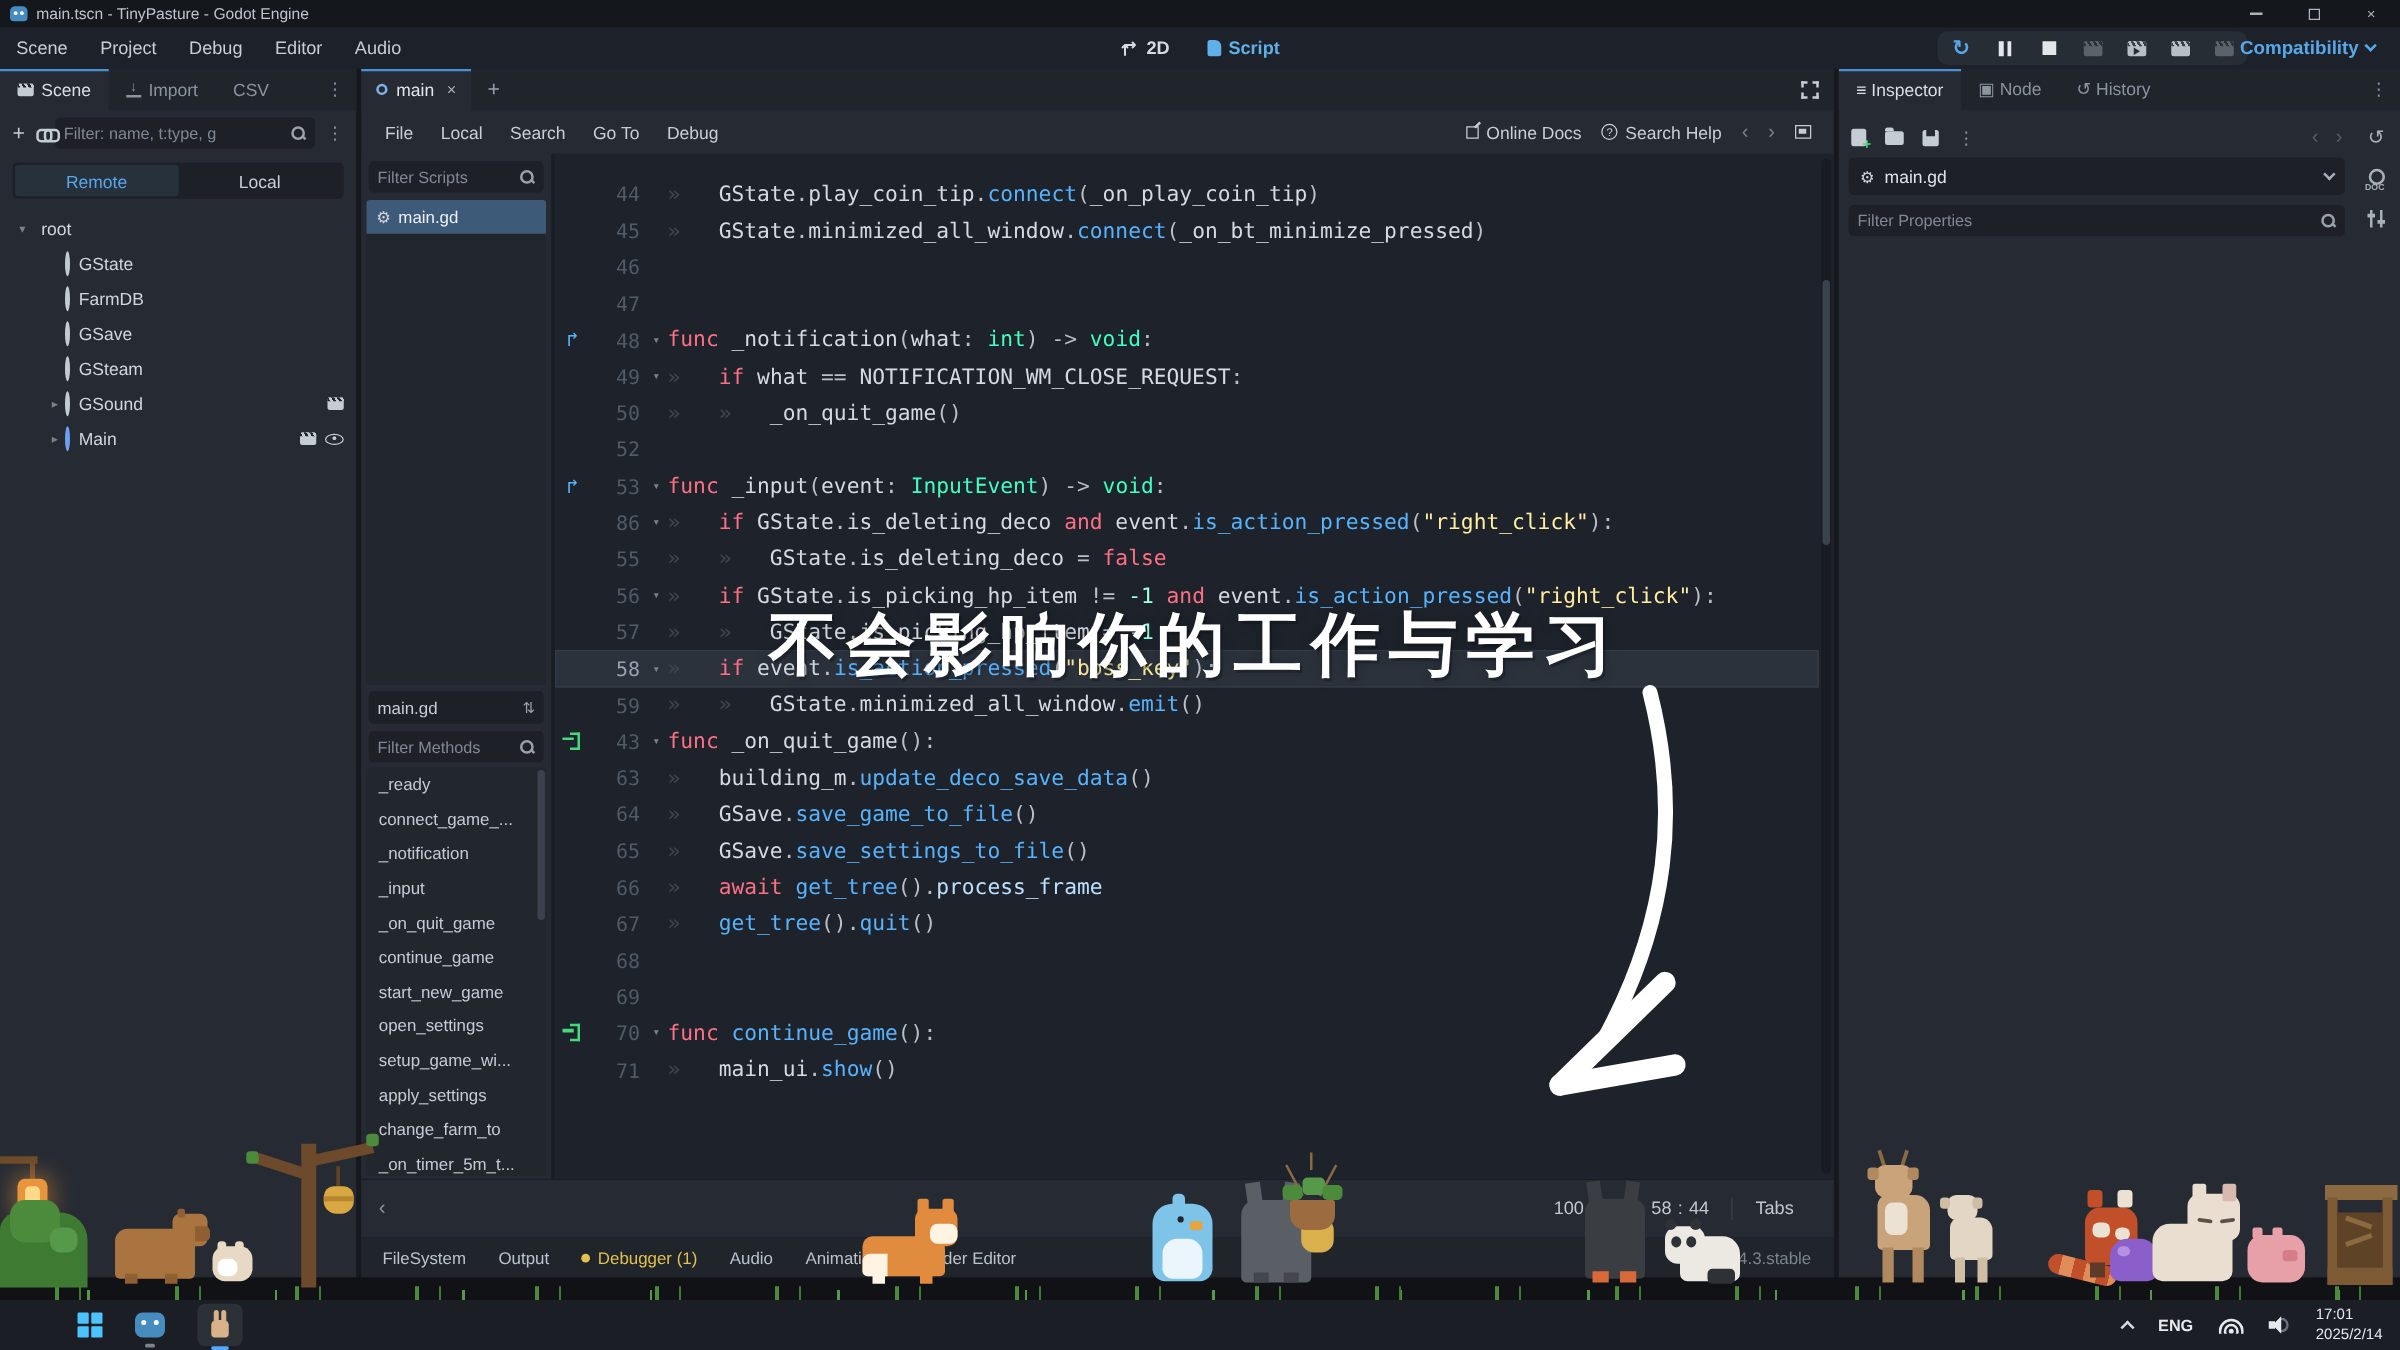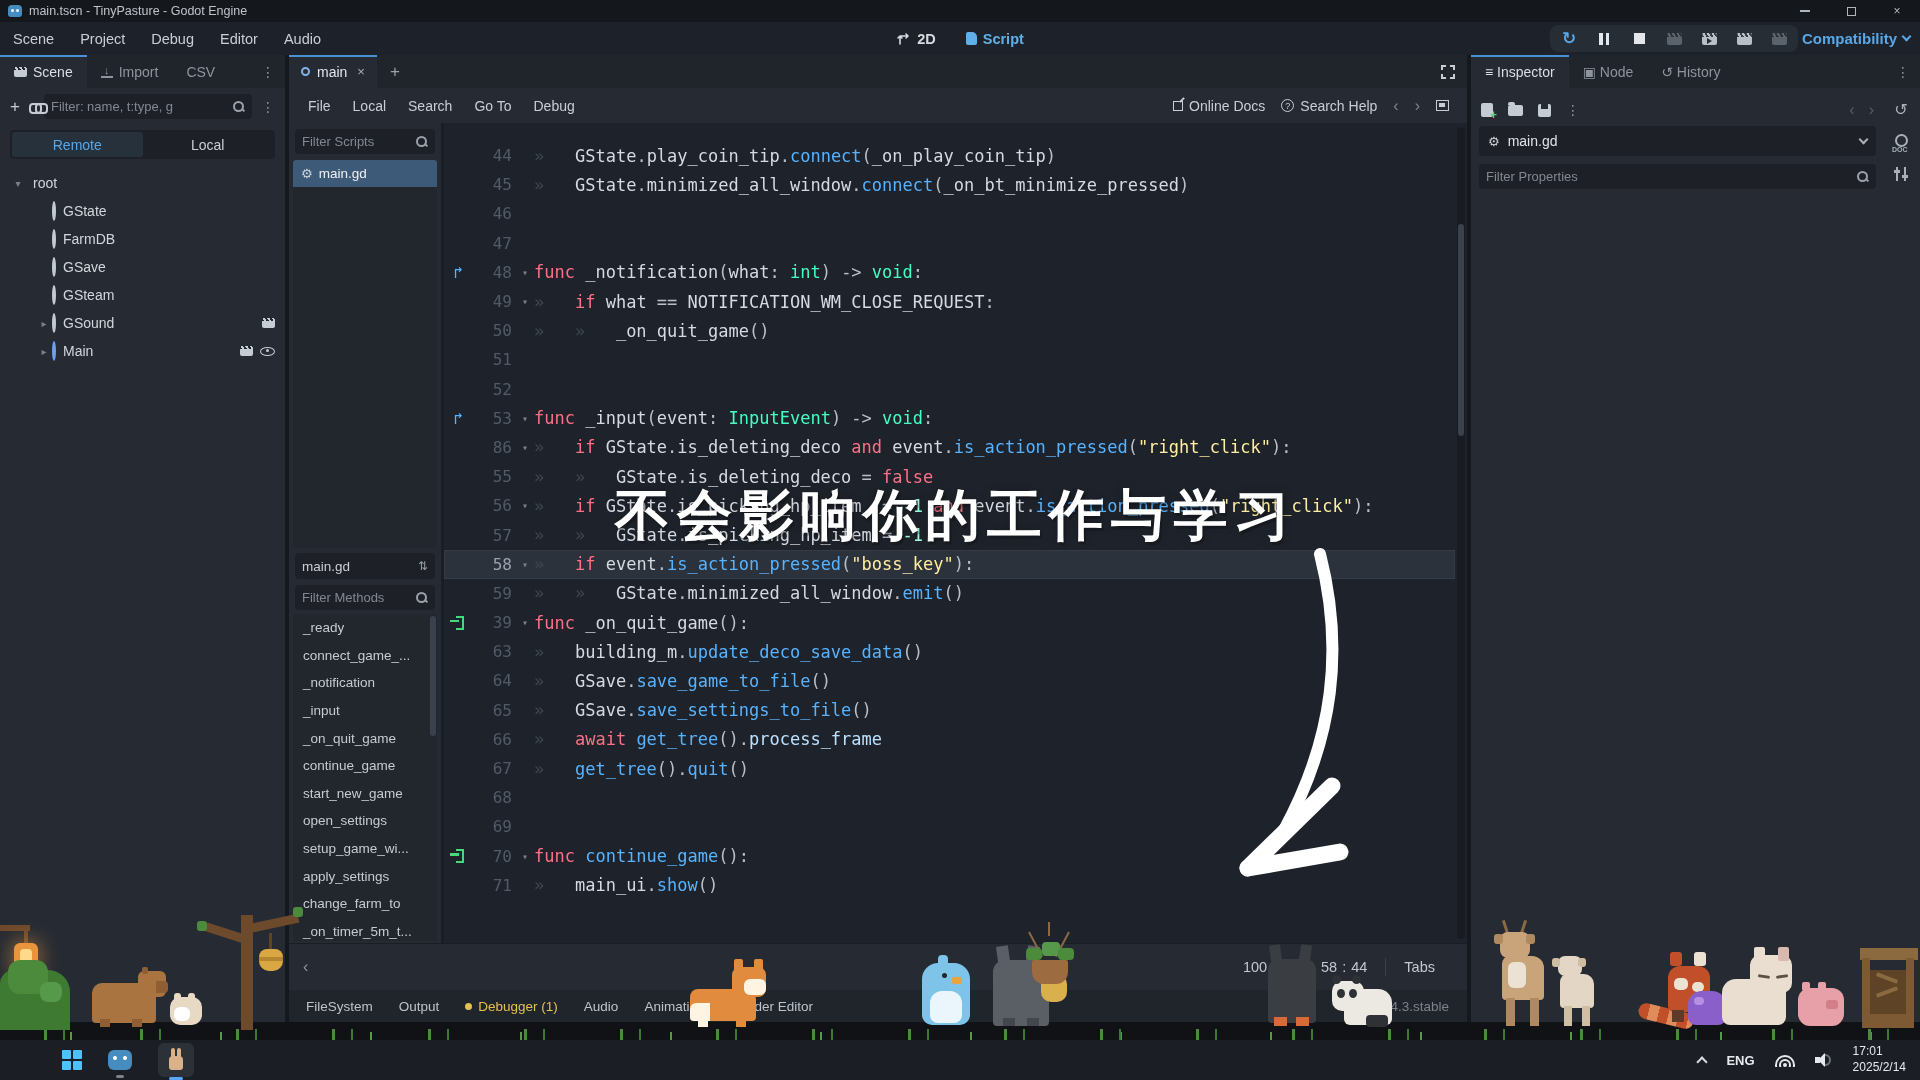--- a/index.html
+++ b/index.html
@@ -27,21 +27,21 @@
     display:flex;align-items:center;padding:0 10px;gap:17px}
   .pb{display:flex;align-items:center;justify-content:center;width:18px;height:18px}
   .pb-restart{color:#58a7e8;font-size:17px;font-weight:bold}
   .pb-pause i{width:3.5px;height:12px;background:#e3e6ea;margin:0 1.5px;display:inline-block}
   .pb-stop i{width:11px;height:11px;background:#e3e6ea;display:inline-block}
   .clap{width:15px;height:12px;border-radius:2px;position:relative;background:#b9bfc7}
   .clap::before{content:"";position:absolute;left:0;top:0;width:100%;height:4px;border-radius:2px 2px 0 0;
     background:repeating-linear-gradient(60deg,#3a4047 0 2px,#b9bfc7 2px 4px)}
   .clap.dim{background:#5a626c}.clap.dim::before{background:repeating-linear-gradient(60deg,#2c3138 0 2px,#5a626c 2px 4px)}
   .clap .tri{position:absolute;left:5px;top:5px;border-left:5px solid #272d35;border-top:3px solid transparent;border-bottom:3px solid transparent}
-  .renderer{position:absolute;right:10px;top:0;height:33px;display:flex;align-items:center;gap:6px;
+  .renderer{position:absolute;right:20px;top:0;height:33px;display:flex;align-items:center;gap:6px;
     color:#58a7e8;font-weight:bold;font-size:15px}
   .chev-down{width:7px;height:7px;border-right:2px solid #58a7e8;border-bottom:2px solid #58a7e8;transform:rotate(45deg);margin-top:-4px}
   
   .dock{position:absolute;top:55px;background:#262b33;display:flex;flex-direction:column}
   .dock-tabs{height:33px;background:#20252c;display:flex;align-items:stretch;flex:none}
   .dtab{display:flex;align-items:center;gap:6px;padding:0 14px;font-size:14px;color:#8d949e}
   .dtab.active{background:#262b33;color:#dbdfe4;box-shadow:inset 0 2px 0 #4a90d9}
   .dots{margin-left:auto;align-self:center;padding:0 10px;color:#8d949e;font-size:14px}
   .i-clapsm{width:13px;height:10px;background:#c6ccd3;border-radius:2px;position:relative}
   .i-clapsm::before{content:"";position:absolute;top:0;left:0;right:0;height:3px;
@@ -470,26 +470,20 @@
             <span class="ltext"><span class="tb">»   </span><span class="kw">if </span><span class="id">what </span><span class="pc">== </span><span class="id">NOTIFICATION_WM_CLOSE_REQUEST</span><span class="pc">:</span></span>
           </div>
           <div class="line">
             <span class="gut"></span>
             <span class="lnum">50</span>
             <span class="fold"></span>
             <span class="ltext"><span class="tb">»   »   </span><span class="id">_on_quit_game</span><span class="pc">()</span></span>
           </div>
           <div class="line">
             <span class="gut"></span>
-            <span class="lnum">51</span>
-            <span class="fold"></span>
-            <span class="ltext"></span>
-          </div>
-          <div class="line">
-            <span class="gut"></span>
             <span class="lnum">52</span>
             <span class="fold"></span>
             <span class="ltext"></span>
           </div>
           <div class="line">
             <span class="gut"><span class="g-ov">↱</span></span>
             <span class="lnum">53</span>
             <span class="fold">▾</span>
             <span class="ltext"><span class="kw">func </span><span class="id">_input</span><span class="pc">(</span><span class="id">event</span><span class="pc">: </span><span class="ty">InputEvent</span><span class="pc">) -&gt; </span><span class="ty">void</span><span class="pc">:</span></span>
           </div>
@@ -524,21 +518,21 @@
             <span class="ltext"><span class="tb">»   </span><span class="kw">if </span><span class="id">event</span><span class="pc">.</span><span class="fn">is_action_pressed</span><span class="pc">(</span><span class="st">"boss_key"</span><span class="pc">):</span></span>
           </div>
           <div class="line">
             <span class="gut"></span>
             <span class="lnum">59</span>
             <span class="fold"></span>
             <span class="ltext"><span class="tb">»   »   </span><span class="id">GState</span><span class="pc">.</span><span class="id">minimized_all_window</span><span class="pc">.</span><span class="fn">emit</span><span class="pc">()</span></span>
           </div>
           <div class="line">
             <span class="gut"><span class="g-cn"></span></span>
-            <span class="lnum">39</span>
+            <span class="lnum">43</span>
             <span class="fold">▾</span>
             <span class="ltext"><span class="kw">func </span><span class="id">_on_quit_game</span><span class="pc">():</span></span>
           </div>
           <div class="line">
             <span class="gut"></span>
             <span class="lnum">63</span>
             <span class="fold"></span>
             <span class="ltext"><span class="tb">»   </span><span class="id">building_m</span><span class="pc">.</span><span class="fn">update_deco_save_data</span><span class="pc">()</span></span>
           </div>
           <div class="line">

